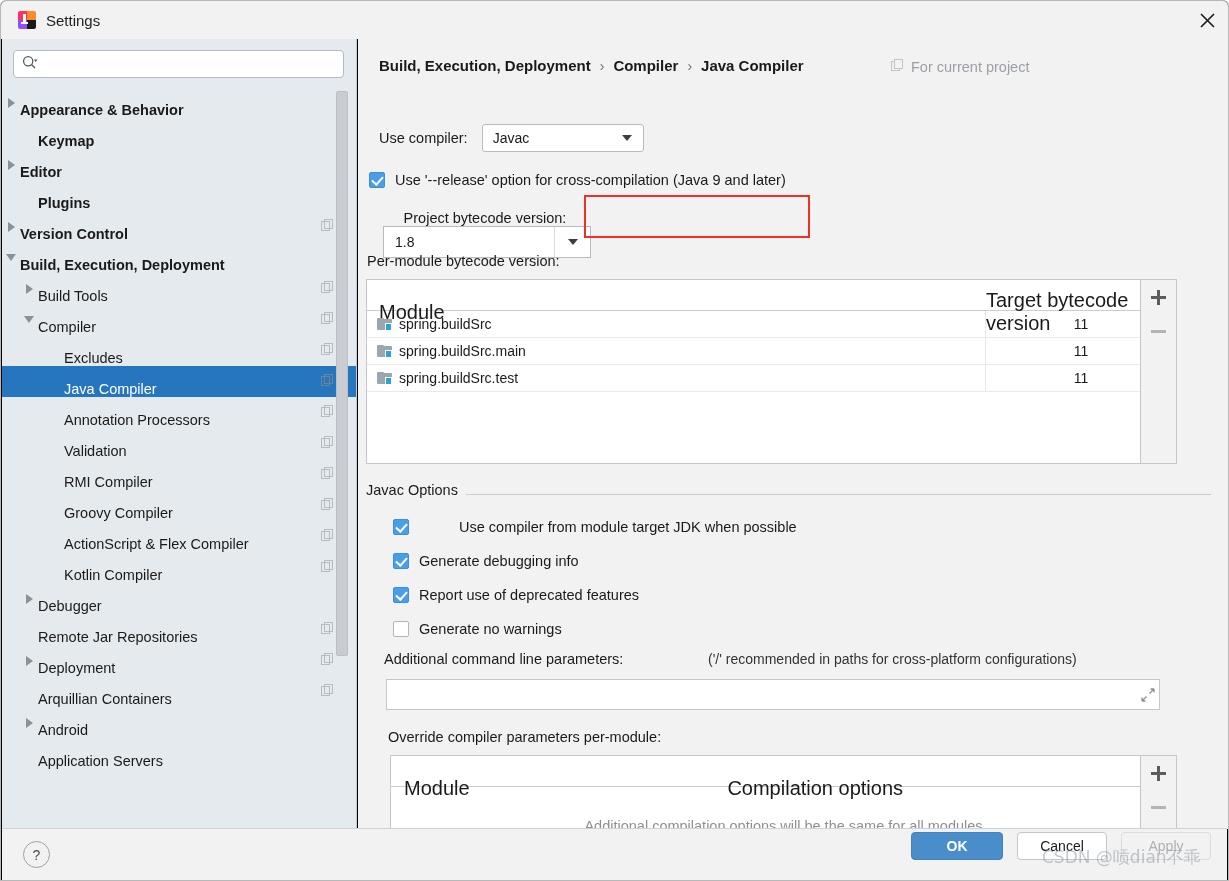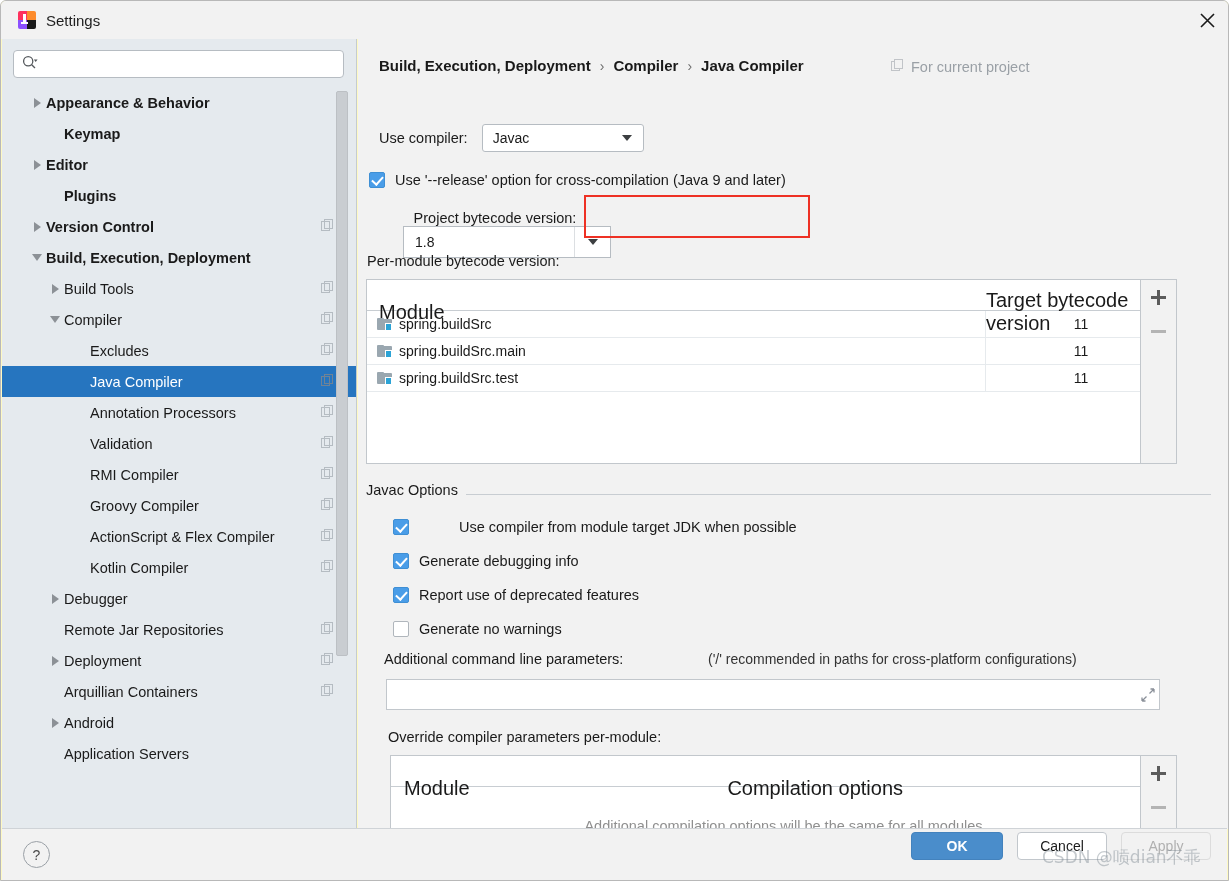--- a/index.html
+++ b/index.html
@@ -8,21 +8,21 @@
     background: #ffffff;
     font-family: "Liberation Sans", sans-serif;
     font-size: 14px;
     color: #1a1a1a;
     overflow: hidden;
   }
 
   .window {
     position: relative;
     width: 1229px; height: 881px;
-    background: #fef9c3;
+    background: #000000;
     border: 1px solid #b8b8b8;
     border-radius: 6px 6px 0 0;
     overflow: hidden;
   }
 
   
   .titlebar {
     position: absolute; top: 0; left: 0;
     width: 1229px; height: 38px;
     background: #f2f2f2;
@@ -74,25 +74,24 @@
     border: none; outline: none; background: transparent;
     font-family: "Liberation Sans", sans-serif; font-size: 13px;
     flex: 1; height: 24px; color: #1a1a1a;
   }
   .tree {
     position: absolute; left: 0; top: 48px; right: 0; bottom: 0;
     overflow: hidden;
   }
   .tree-item {
     height: 31px;
-    display: flex; align-items: center;
+    display: flex; align-items: flex-end;
     position: relative;
     cursor: pointer;
     white-space: nowrap;
-    padding-left: 26px;
   }
   .tree-item.selected { background: #2675bf; }
   .tree-item.selected .tree-label { color: #ffffff; }
   .arrow {
     width: 18px; height: 31px; flex: none;
     display: flex; align-items: center; justify-content: center;
   }
   .arrow .tri-r {
     width: 0; height: 0;
     border-left: 7px solid #8c9196;
@@ -189,21 +188,21 @@
     position: absolute; left: 21px; top: 171px;
     display: flex; align-items: center; flex-direction: column;
   }
   .redbox {
     position: absolute; left: 205px; top: -15px;
     width: 226px; height: 43px;
     border: 2px solid #ee3124;
     pointer-events: none;
   }
   .combo2 {
-    margin-left: 24px;
+    margin-left: 4px;
     width: 208px; height: 32px;
     background: #ffffff;
     border: 1px solid #b6bcc2;
     display: flex; align-items: center;
     position: relative; cursor: pointer;
   }
   .combo2-val { margin-left: 11px; font-size: 14px; color: #1a1a1a; }
   .combo2-btn {
     position: absolute; right: 0; top: 0; bottom: 0; width: 36px;
     border-left: 1px solid #dcdfe2;

